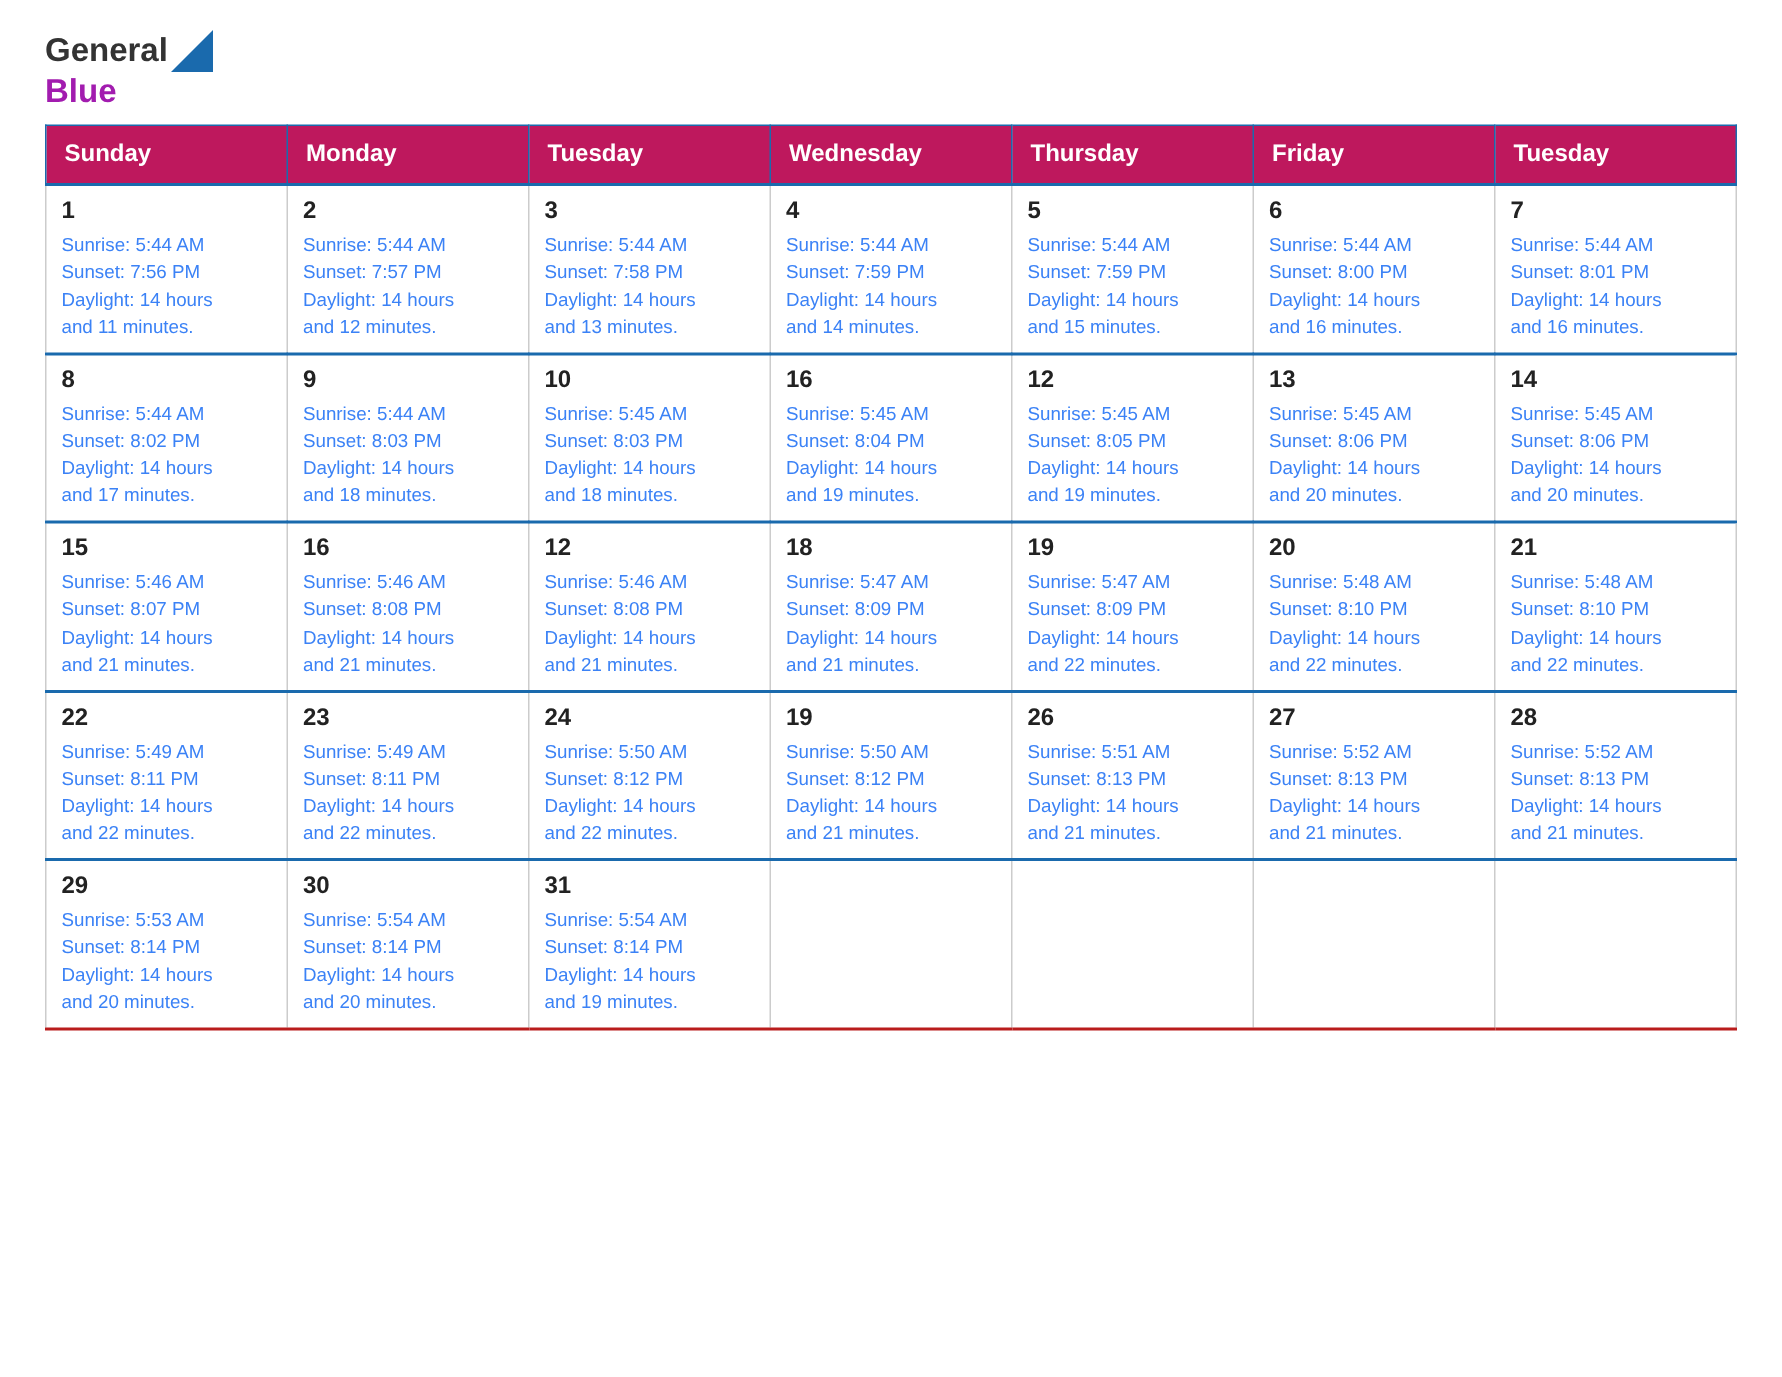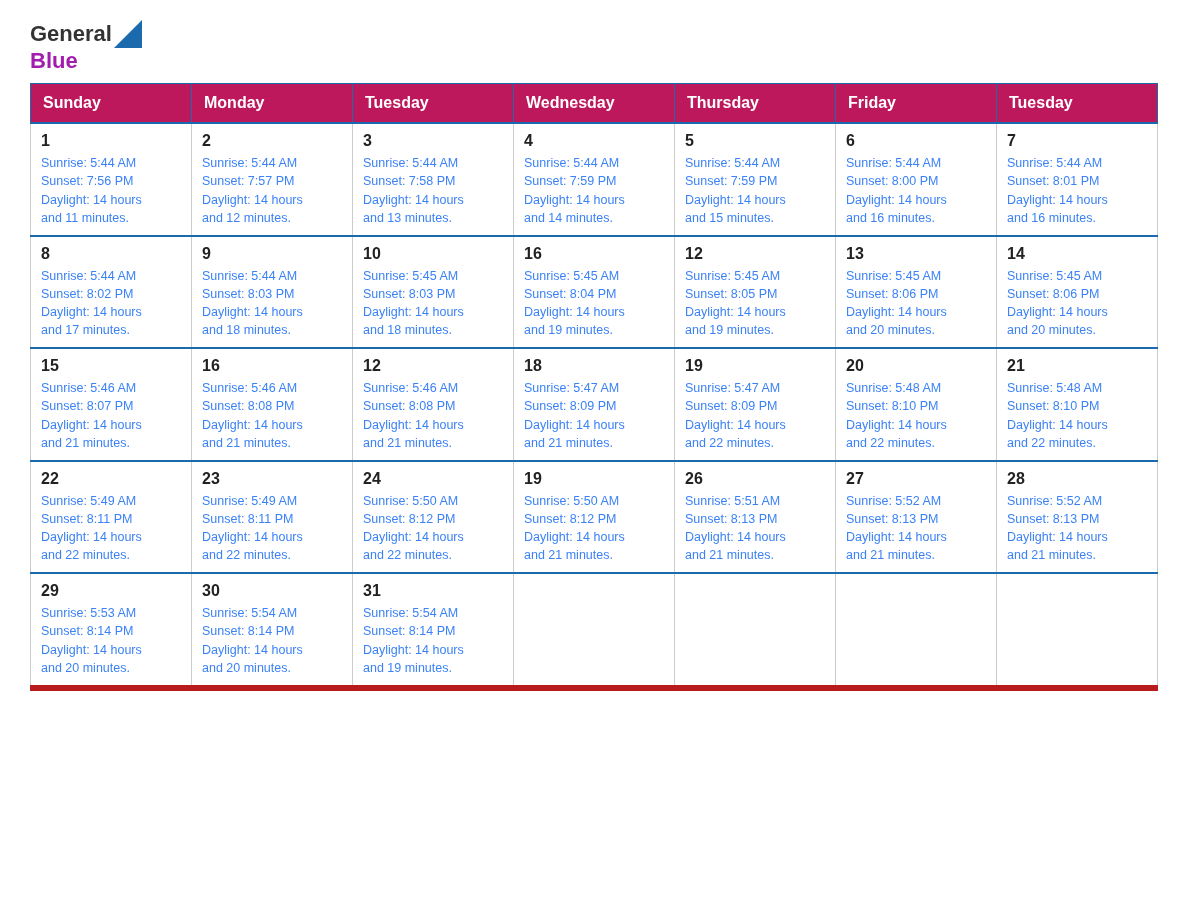--- a/index.html
+++ b/index.html
@@ -52,21 +52,21 @@
     tbody td {
       vertical-align: top;
       border: 1px solid #ccc;
       padding: 8px 10px;
       font-size: 13px;
       color: #222;
       width: calc(100% / 7);
       min-height: 110px;
     }
     tbody tr:last-child td {
-      border-bottom: 6px solid #b91c1c;
+      border-bottom: 2px solid #b91c1c;
     }
     tbody tr td:first-child {
       border-left: 1px solid #ccc;
     }
     .day-number {
       font-size: 16px;
       font-weight: bold;
       display: block;
       margin-bottom: 4px;
     }

